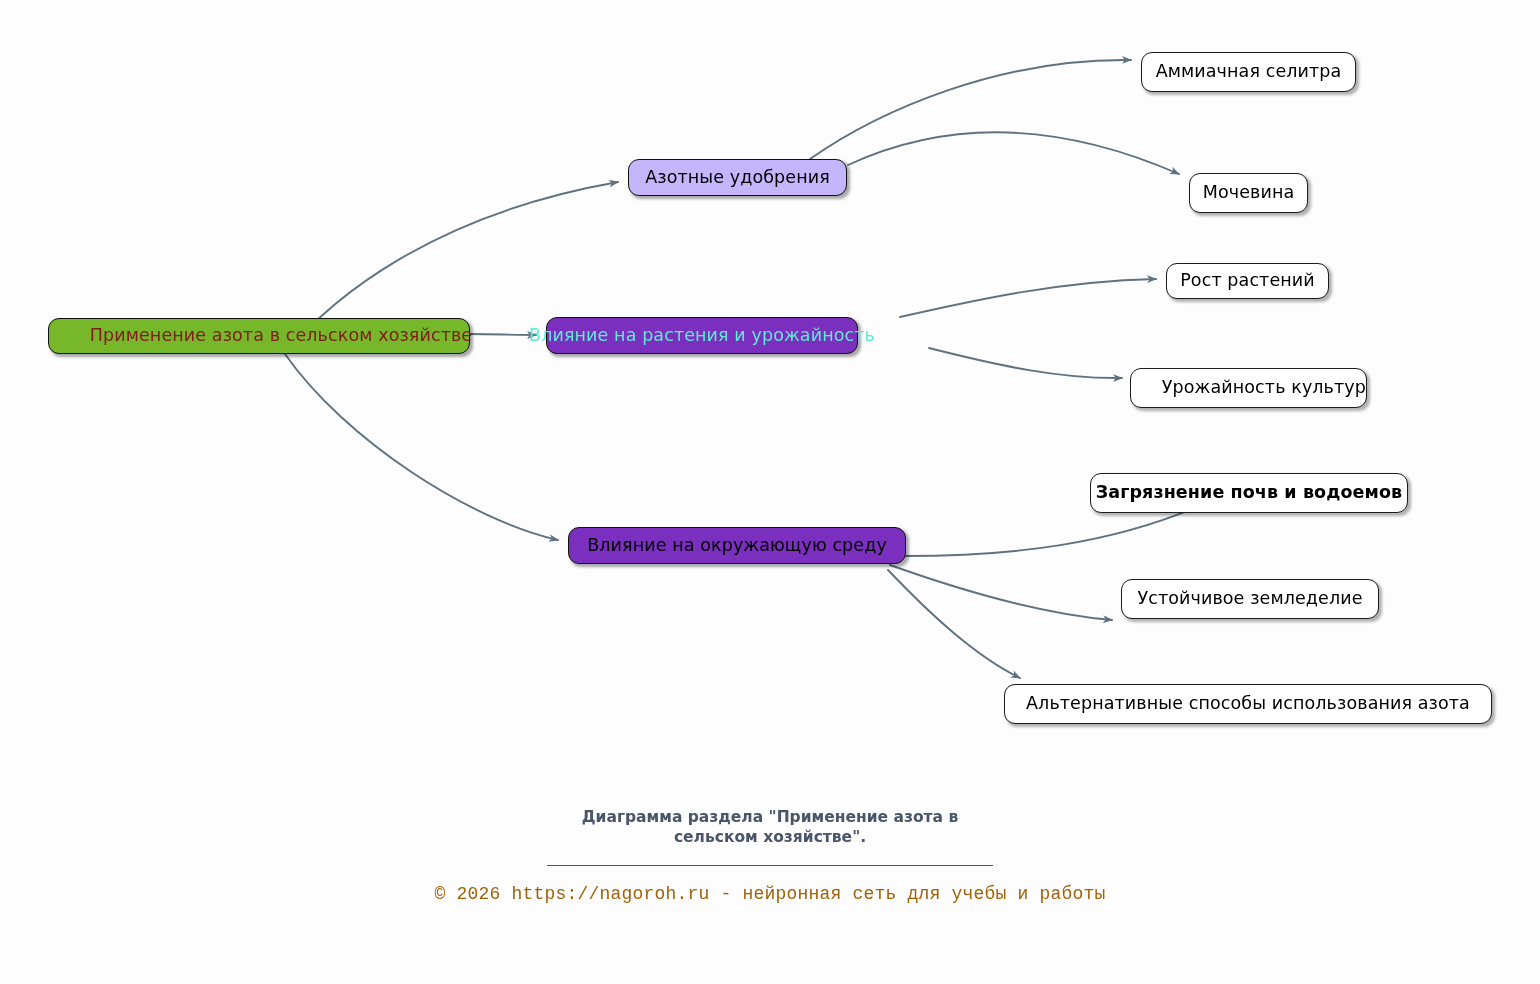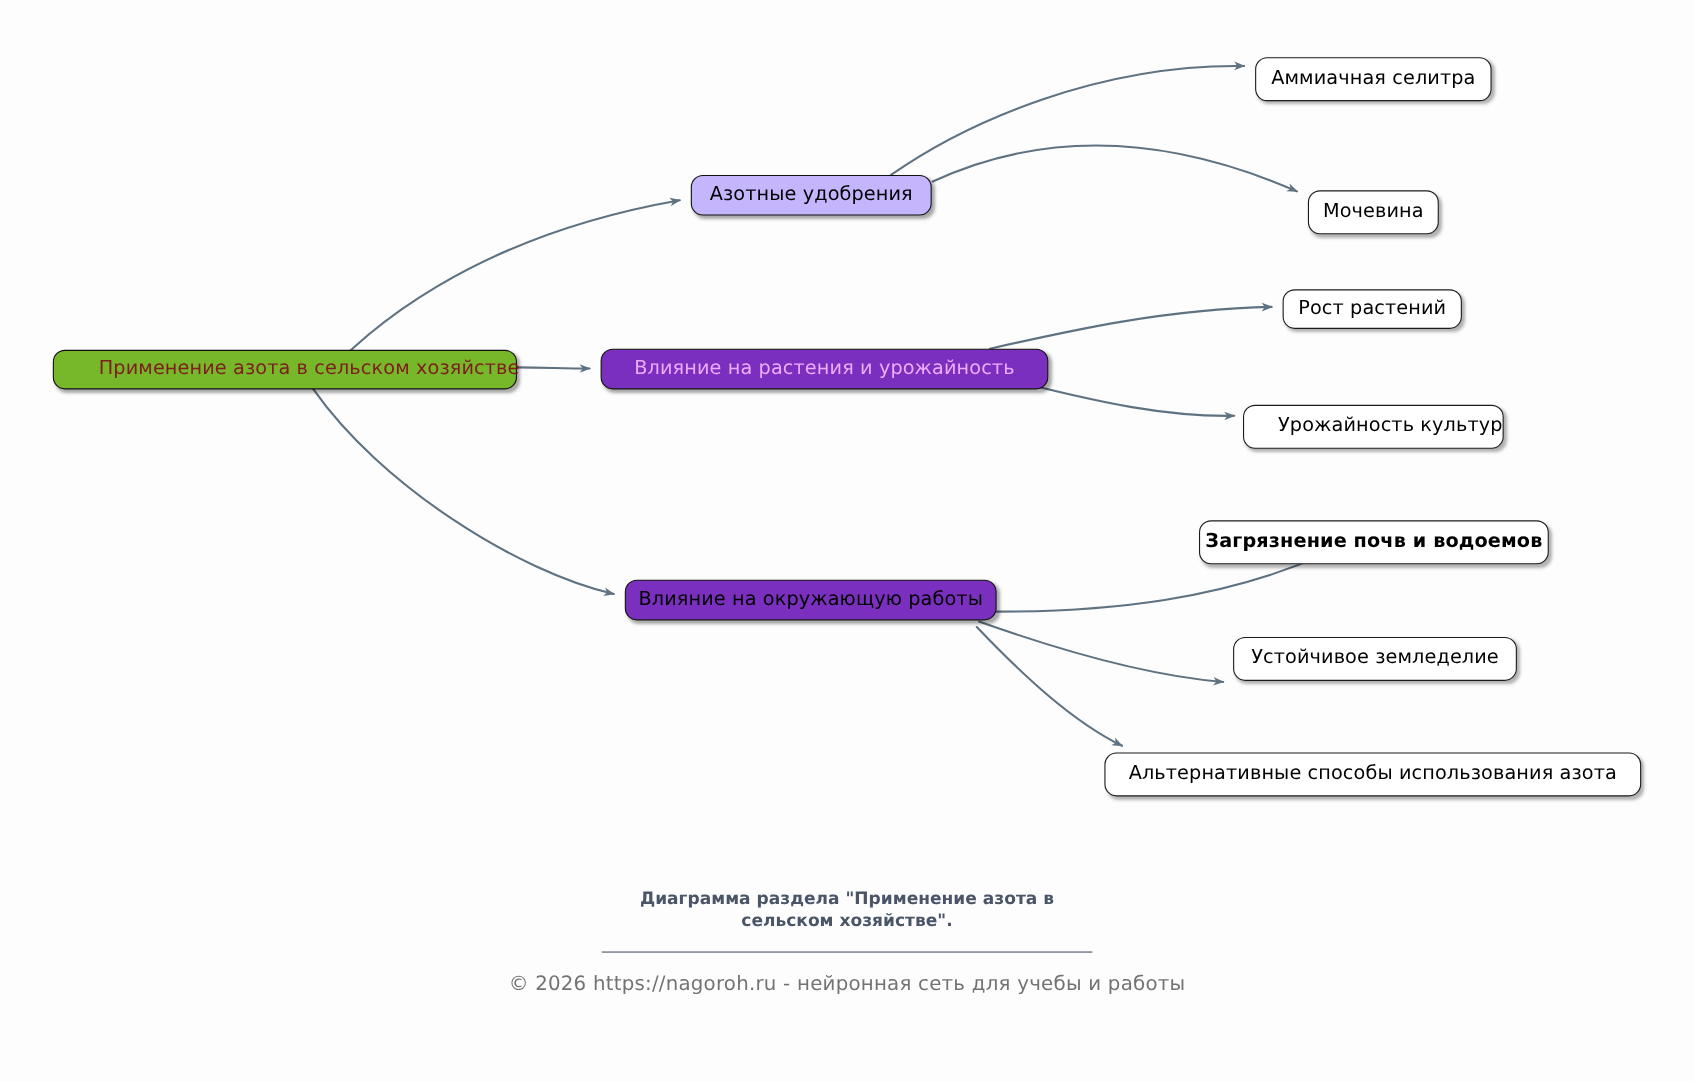--- a/index.html
+++ b/index.html
@@ -134,25 +134,25 @@
       </g>
   </svg>
 
   <div id="nodes-layer">
       <div class="node root" style="left: 48px; top: 318px; width: 422px; height: 36px; background: rgb(118, 184, 42); color: #7f1d1d; padding-left: 44px;">
         <span class="node-label">Применение азота в сельском хозяйстве</span>
       </div>
       <div class="node branch" style="left: 628px; top: 159px; width: 219px; height: 37px; background: #c4b5fd; color: rgb(0, 0, 0);">
         <span class="node-label">Азотные удобрения</span>
       </div>
-      <div class="node branch" style="left: 546px; top: 317px; width: 407px; height: 37px; background: rgb(122, 47, 190); color: #f0abfc;">
+      <div class="node branch" style="left: 546px; top: 317px; width: 312px; height: 37px; background: rgb(122, 47, 190); color: #5eead4;">
         <span class="node-label">Влияние на растения и урожайность</span>
       </div>
       <div class="node branch" style="left: 568px; top: 527px; width: 338px; height: 37px; background: rgb(122, 47, 190); color: rgb(0, 0, 0);">
-        <span class="node-label">Влияние на окружающую работы</span>
+        <span class="node-label">Влияние на окружающую среду</span>
       </div>
       <div class="node leaf" style="left: 1141px; top: 52px; width: 215px; height: 40px; align-items: center;">
         <span class="node-label">Аммиачная селитра</span>
       </div>
       <div class="node leaf" style="left: 1189px; top: 158px; width: 119px; height: 40px; margin-top: 15px;">
         <span class="node-label">Мочевина</span>
       </div>
       <div class="node leaf" style="left: 1166px; top: 263px; width: 163px; height: 36px;">
         <span class="node-label">Рост растений</span>
       </div>
@@ -168,14 +168,14 @@
       <div class="node leaf" style="left: 1004px; top: 684px; width: 488px; height: 40px;">
         <span class="node-label">Альтернативные способы использования азота</span>
       </div>
     </div>
 
 </div>
 
 <div id="caption-block">
   <div id="caption-title" style="color: rgb(74, 85, 104);">Диаграмма раздела "Применение азота в<br>сельском хозяйстве".</div>
   <hr id="caption-divider">
-  <div id="footer-text" style="color: #737373;">© 2026 https://nagoroh.ru - нейронная сеть для учебы и работы</div>
+  <div id="footer-text" style="color: #a16207; font-family: Liberation Mono, monospace;">© 2026 https://nagoroh.ru - нейронная сеть для учебы и работы</div>
 </div>
 
 </body></html>

